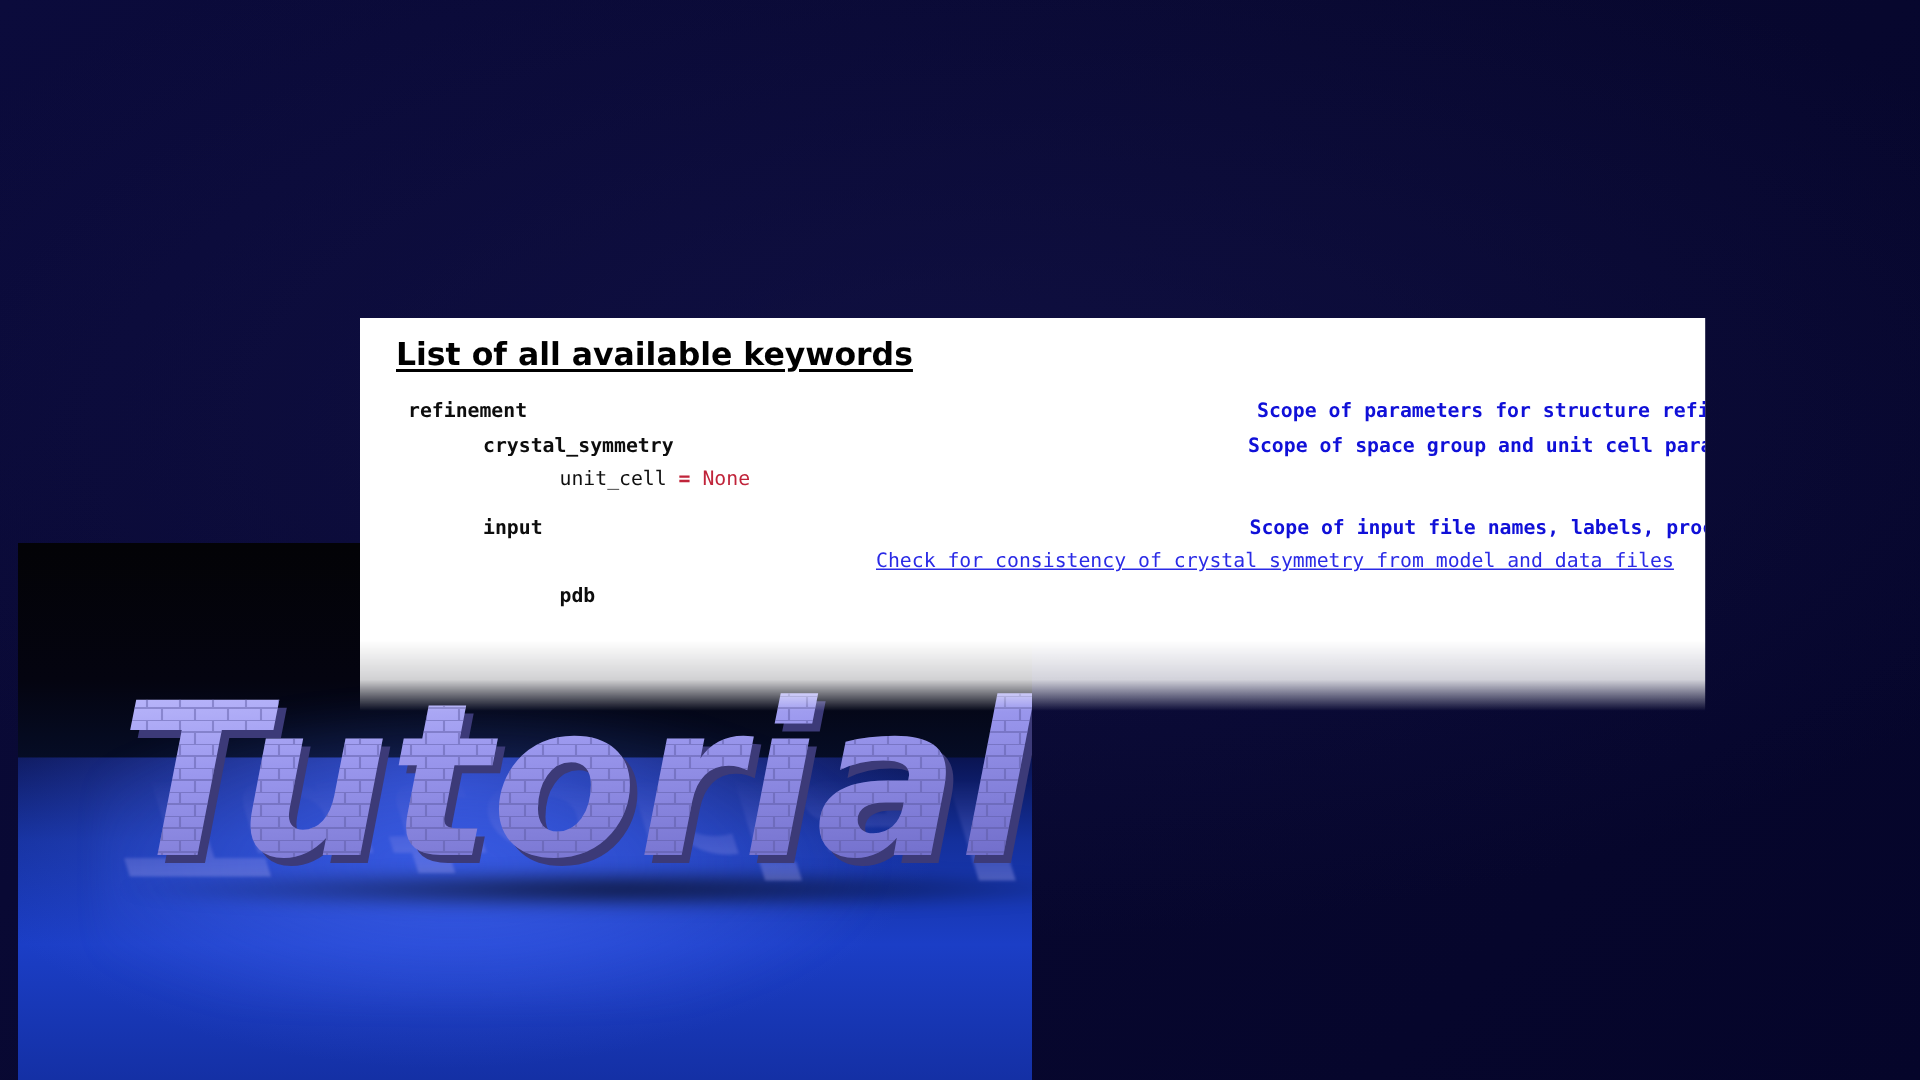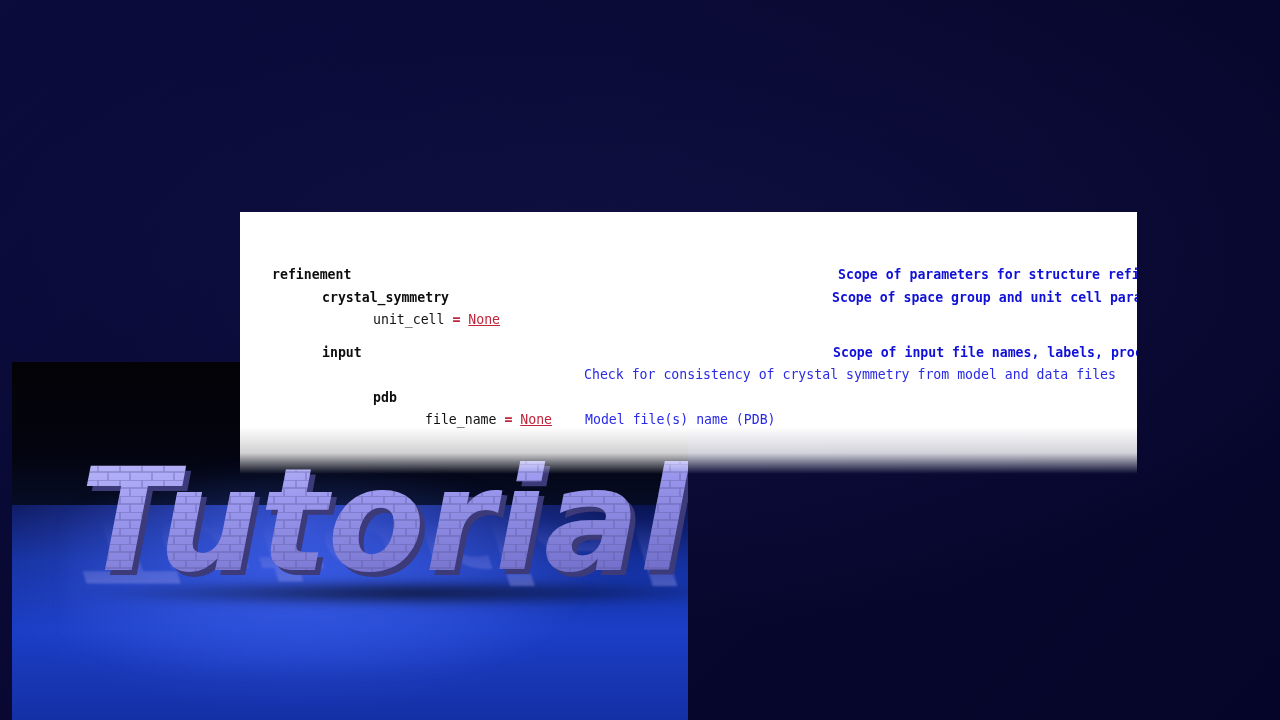--- a/index.html
+++ b/index.html
@@ -152,29 +152,30 @@
   .kw-name {
     position: absolute;
     font-weight: bold;
     color: #0d0d0d;
   }
   .kw-assign {
     position: absolute;
     color: #101010;
   }
   .kw-assign .eq { color: #c0243a; font-weight: bold; }
-  .kw-assign .val { color: #c0243a; text-decoration: underline; }
+  .kw-assign .val { color: #c0243a; }
   .kw-desc {
     position: absolute;
     font-weight: bold;
     color: #1010d8;
   }
   .kw-desc.light {
     font-weight: normal;
     color: #2a2ae6;
+    text-decoration: underline;
   }
   .kw-spacer { height: 10px; }
 </style>
 </head>
 <body>
 
 <div id="slide">
 
   <div class="bg-base"></div>
   <div class="bg-vignette"></div>
@@ -216,20 +217,21 @@
           <text x="10" y="122" font-family="'DejaVu Sans',sans-serif" font-size="142" font-style="italic" font-weight="bold" fill="#3c3a78" transform="translate(5,5)">Tutorial</text>
           <text x="10" y="122" font-family="'DejaVu Sans',sans-serif" font-size="142" font-style="italic" font-weight="bold" fill="url(#brick)">Tutorial</text>
           <text x="10" y="122" font-family="'DejaVu Sans',sans-serif" font-size="142" font-style="italic" font-weight="bold" fill="url(#bricks)" opacity="0.55">Tutorial</text>
         </g>
       </svg>
     </div>
   </div>
 
   <div class="screenshot-panel">
 
+    <div class="panel-title">List of all available keywords</div>
 
     <div class="kw-list" id="kw-list">
         <div class="kw-row">
           <span class="kw-name" style="left: 32px;">refinement</span>
           <span class="kw-desc" style="left: 598px;">Scope of parameters for structure refinement with phenix.refine</span>
         </div>
         <div class="kw-row">
           <span class="kw-name" style="left: 82px;">crystal_symmetry</span>
           <span class="kw-desc" style="left: 592px;">Scope of space group and unit cell parameters</span>
         </div>
@@ -240,20 +242,16 @@
         <div class="kw-row">
           <span class="kw-name" style="left: 82px;">input</span>
           <span class="kw-desc" style="left: 593px;">Scope of input file names, labels, processing directions</span>
         </div>
         <div class="kw-row">
           <span class="kw-desc light" style="left: 344px;">Check for consistency of crystal symmetry from model and data files</span>
         </div>
         <div class="kw-row">
           <span class="kw-name" style="left: 133px;">pdb</span>
         </div>
-        <div class="kw-row">
-          <span class="kw-assign" style="left: 185px;"><span>file_name</span><span class="eq"> = </span><span class="val">None</span></span>
-          <span class="kw-desc light" style="left: 345px;">Model file(s) name (PDB)</span>
-        </div>
       </div>
   </div>
 
 </div>
 
 </body></html>

